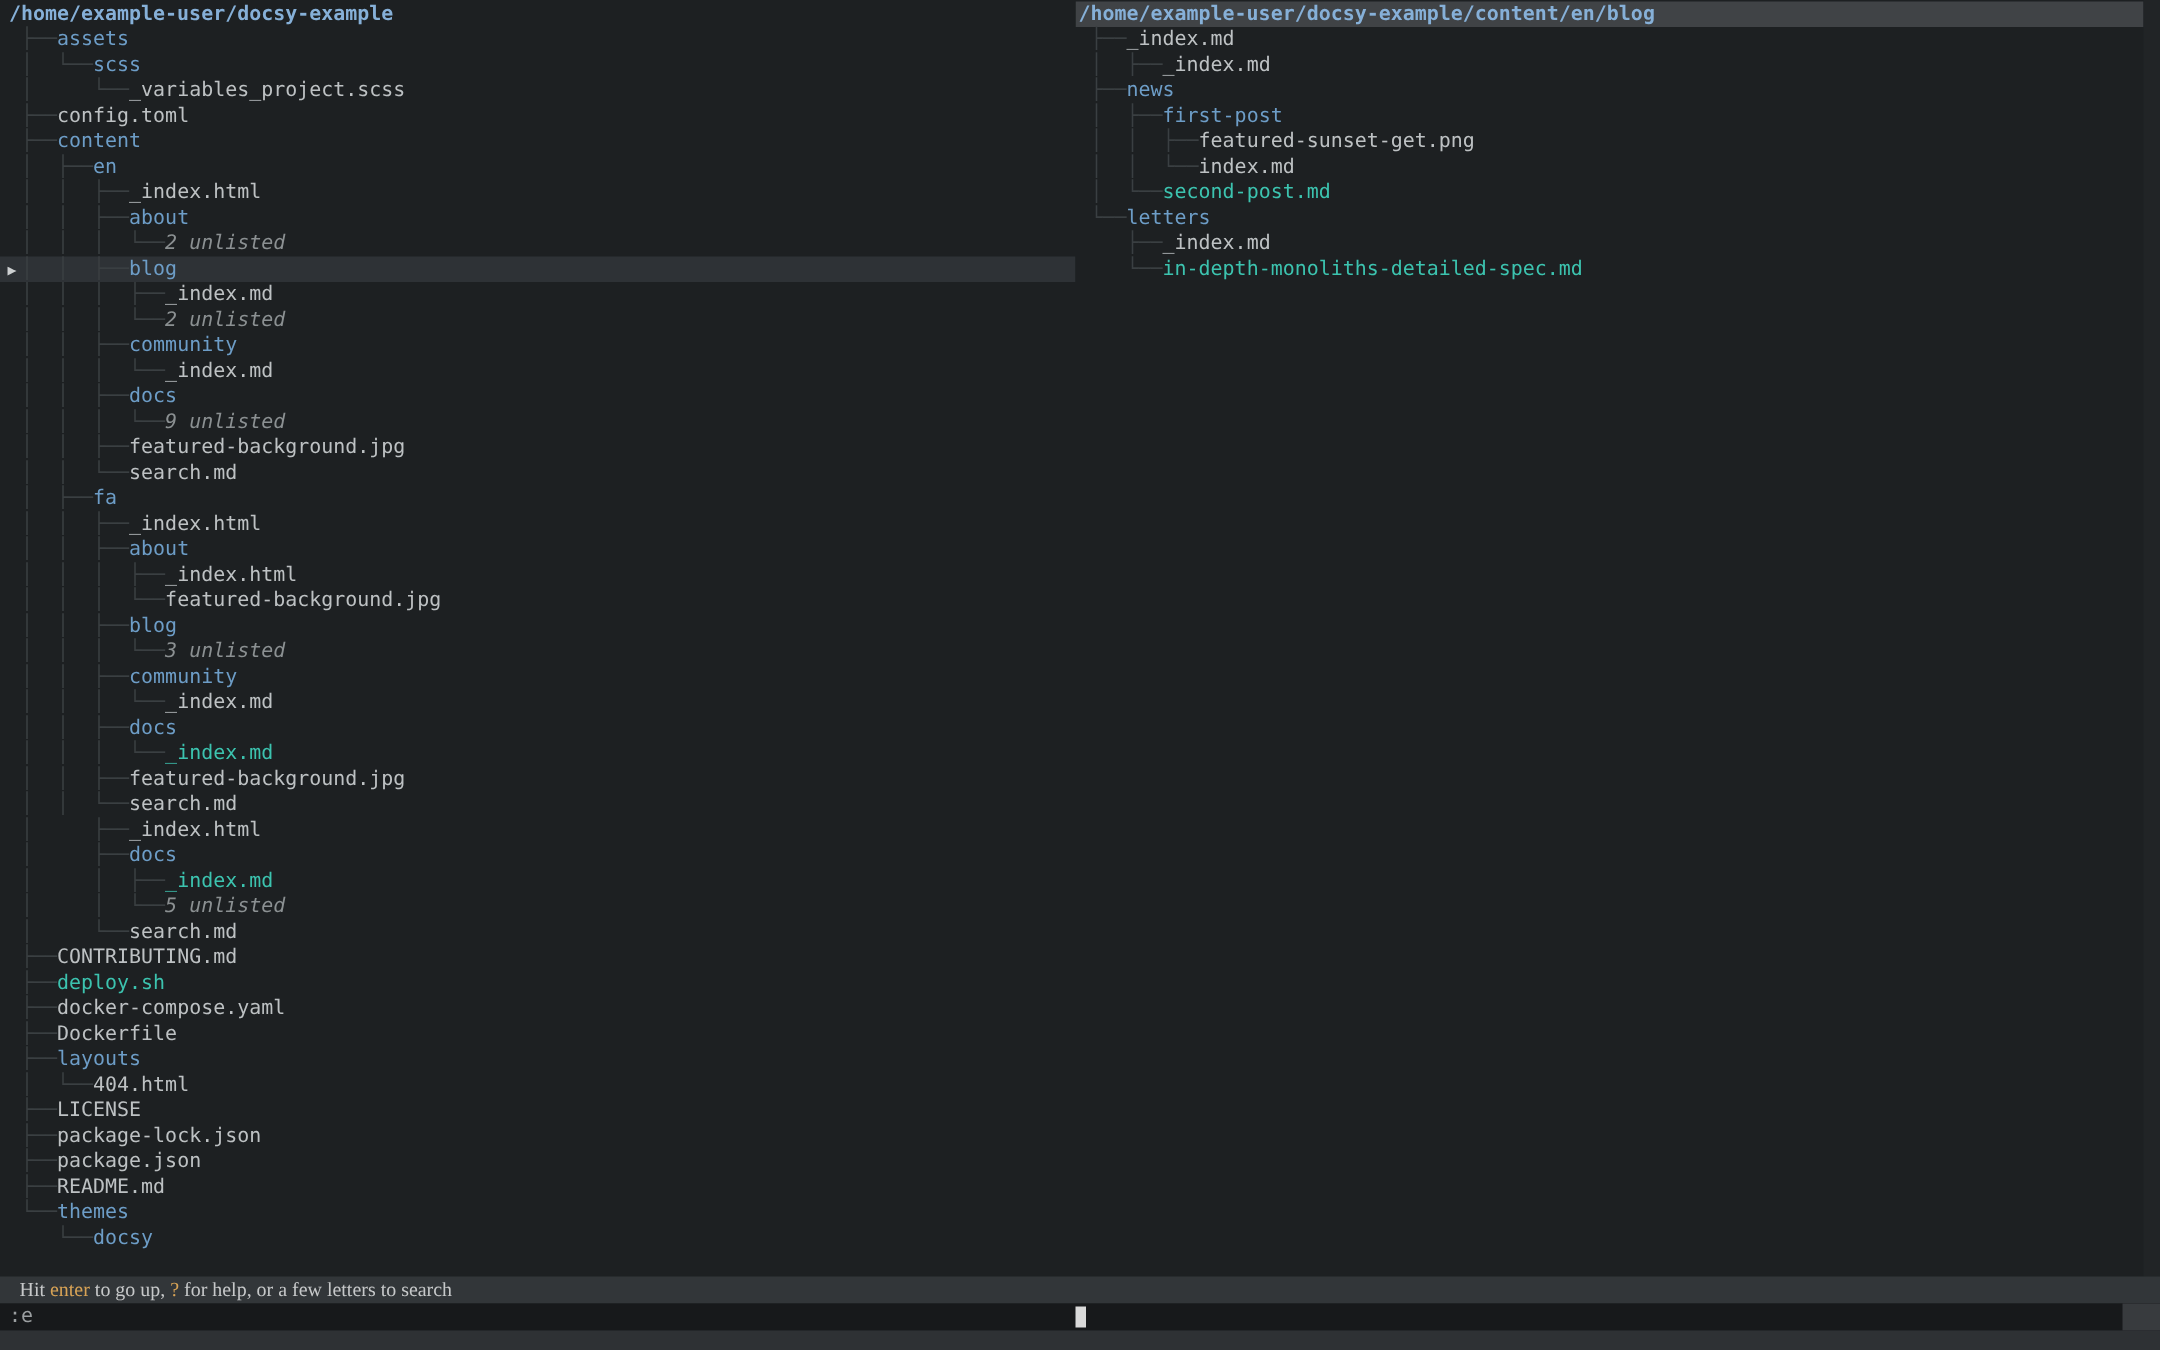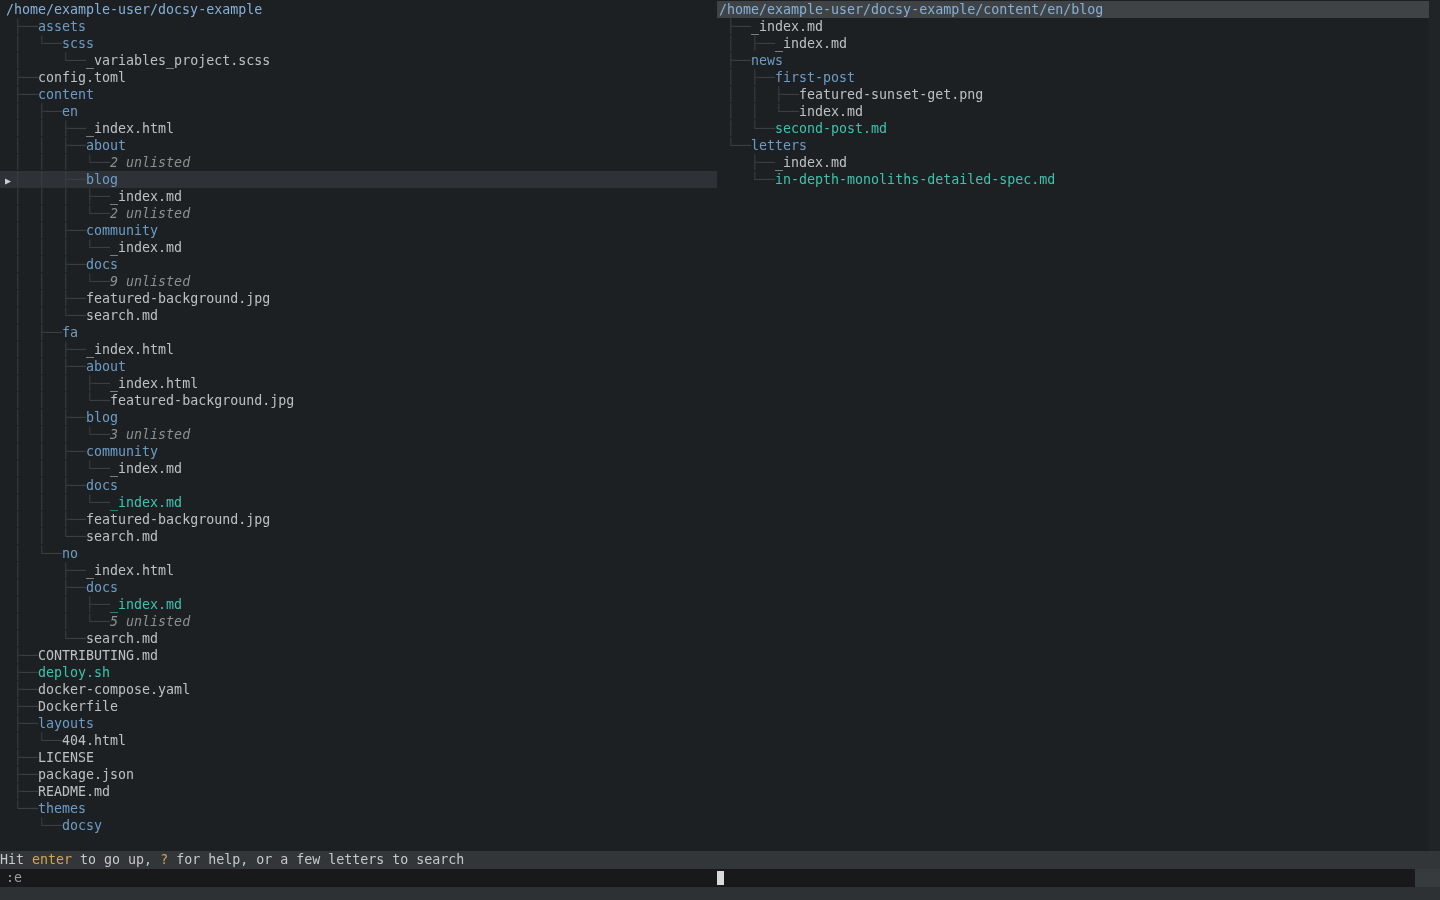--- a/index.html
+++ b/index.html
@@ -14,32 +14,32 @@
     width:1440px;height:900px;background:var(--bg);
     font-family:"DejaVu Sans Mono","Liberation Mono",monospace;
     font-size:13.3px;color:var(--file);overflow:hidden;position:relative;
   }
   .panel{position:absolute;top:0;height:851px;overflow:hidden;padding-top:1px;box-sizing:border-box;}
   #left-panel{left:0;width:717px;}
   #right-panel{left:717px;width:723px;}
   .hdr,.row{height:17px;line-height:17px;white-space:pre;}
   #left-panel .hdr,#left-panel .row{padding-left:6px;}
   #right-panel .hdr,#right-panel .row{padding-left:2px;}
-  .hdr{color:var(--hdrtext);}
+  .hdr{color:var(--hdrtext);font-weight:bold;}
   #right-panel .hdr{background:var(--hdrbg);margin-right:11px;}
   .branch{color:var(--branch);}
   .name.dir{color:var(--dir);}
   .name.file{color:var(--file);}
   .name.special{color:var(--special);}
   .name.unlisted{color:var(--muted);font-style:italic;}
   .row.selected{background:var(--selbg);position:relative;}
   .row.selected .arrow{position:absolute;left:5px;top:1px;color:#cdd0d1;font-size:10px;}
   .scroll-track{position:absolute;right:0;top:0;width:11px;height:851px;background:var(--track);}
   .status{position:absolute;left:0;top:851px;width:1440px;height:18px;line-height:18px;
-    background:var(--statusbg);color:var(--statustext);box-sizing:border-box;white-space:pre;}
+    background:var(--statusbg);color:var(--statustext);padding-left:13px;box-sizing:border-box;white-space:pre;font-family:Liberation Serif, serif;}
   .status .accent{color:var(--accent);}
   .inputbar{position:absolute;left:0;top:869px;width:1440px;height:18px;line-height:18px;background:var(--inputbg);}
   .input-left{position:absolute;left:0;top:0;width:717px;height:18px;color:var(--inputtext);padding-left:6px;box-sizing:border-box;white-space:pre;}
   .input-right{position:absolute;left:717px;top:0;width:723px;height:18px;}
   .cursor{position:absolute;left:0;top:2px;width:7px;height:14px;background:var(--cursor);}
   .flags{position:absolute;right:28px;top:0;color:var(--inputtext);white-space:pre;margin-top:32px;}
   .flags .blue{color:var(--dir);}
   .flags .gold{color:var(--accent);}
   .input-end{position:absolute;right:0;top:0;width:25px;height:18px;background:var(--inputend);}
   .bottom{position:absolute;left:0;top:887px;width:1440px;height:13px;background:var(--bottombg);}
@@ -76,33 +76,33 @@
         <div class="row"><span class="branch"> │  │  │  ├──</span><span class="name file">_index.html</span></div>
         <div class="row"><span class="branch"> │  │  │  └──</span><span class="name file">featured-background.jpg</span></div>
         <div class="row"><span class="branch"> │  │  ├──</span><span class="name dir">blog</span></div>
         <div class="row"><span class="branch"> │  │  │  └──</span><span class="name unlisted">3 unlisted</span></div>
         <div class="row"><span class="branch"> │  │  ├──</span><span class="name dir">community</span></div>
         <div class="row"><span class="branch"> │  │  │  └──</span><span class="name file">_index.md</span></div>
         <div class="row"><span class="branch"> │  │  ├──</span><span class="name dir">docs</span></div>
         <div class="row"><span class="branch"> │  │  │  └──</span><span class="name special">_index.md</span></div>
         <div class="row"><span class="branch"> │  │  ├──</span><span class="name file">featured-background.jpg</span></div>
         <div class="row"><span class="branch"> │  │  └──</span><span class="name file">search.md</span></div>
-        <div class="row"><span class="branch"> │  └──</span><span class="name dir">no</span></div>
         <div class="row"><span class="branch"> │     ├──</span><span class="name file">_index.html</span></div>
         <div class="row"><span class="branch"> │     ├──</span><span class="name dir">docs</span></div>
         <div class="row"><span class="branch"> │     │  ├──</span><span class="name special">_index.md</span></div>
         <div class="row"><span class="branch"> │     │  └──</span><span class="name unlisted">5 unlisted</span></div>
         <div class="row"><span class="branch"> │     └──</span><span class="name file">search.md</span></div>
         <div class="row"><span class="branch"> ├──</span><span class="name file">CONTRIBUTING.md</span></div>
         <div class="row"><span class="branch"> ├──</span><span class="name special">deploy.sh</span></div>
         <div class="row"><span class="branch"> ├──</span><span class="name file">docker-compose.yaml</span></div>
         <div class="row"><span class="branch"> ├──</span><span class="name file">Dockerfile</span></div>
         <div class="row"><span class="branch"> ├──</span><span class="name dir">layouts</span></div>
         <div class="row"><span class="branch"> │  └──</span><span class="name file">404.html</span></div>
         <div class="row"><span class="branch"> ├──</span><span class="name file">LICENSE</span></div>
+        <div class="row"><span class="branch"> ├──</span><span class="name file">package-lock.json</span></div>
         <div class="row"><span class="branch"> ├──</span><span class="name file">package.json</span></div>
         <div class="row"><span class="branch"> ├──</span><span class="name file">README.md</span></div>
         <div class="row"><span class="branch"> └──</span><span class="name dir">themes</span></div>
         <div class="row"><span class="branch">    └──</span><span class="name dir">docsy</span></div>
       </div>
   </div>
 
   <div class="panel" id="right-panel">
     <div class="hdr">/home/example-user/docsy-example/content/en/blog</div>
     <div id="right-rows">

